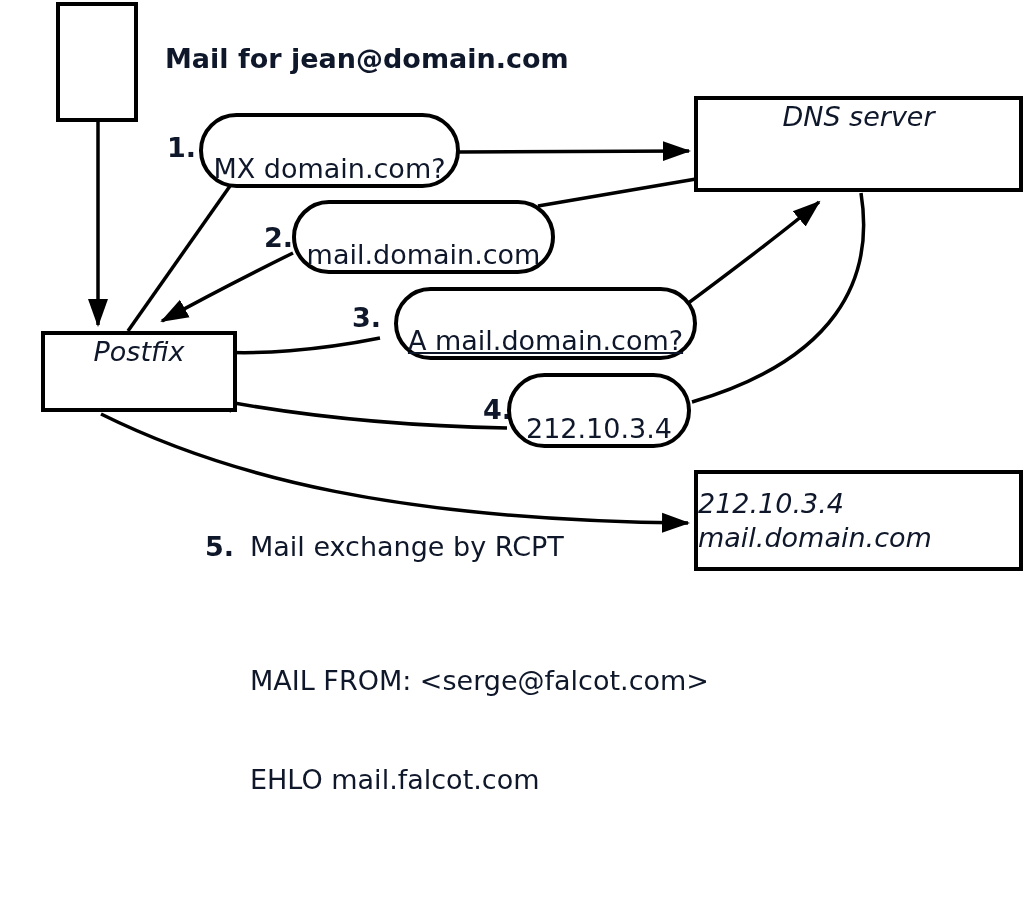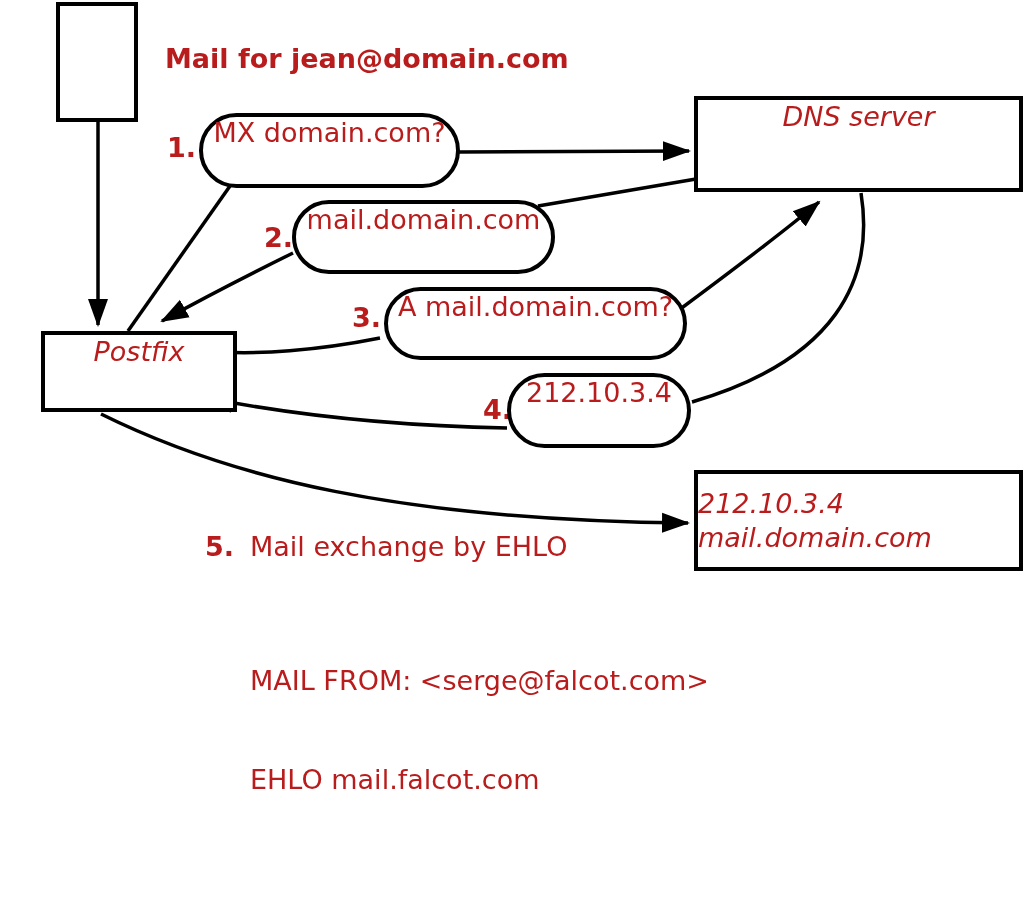--- a/index.html
+++ b/index.html
@@ -7,21 +7,21 @@
     padding: 0;
     background: #ffffff;
   }
   .canvas {
     position: relative;
     width: 1024px;
     height: 919px;
     background: #ffffff;
     overflow: hidden;
     font-family: "DejaVu Sans", "Liberation Sans", sans-serif;
-    color: #b91c1c;
+    color: #0f172a;
   }
   svg.connectors {
     position: absolute;
     left: 0; top: 0;
     width: 1024px; height: 919px;
   }
   svg.connectors path.link {
     fill: none;
     stroke: #000000;
     stroke-width: 3.5px;
@@ -45,28 +45,28 @@
   .mailserver { left: 694px; top: 470px; width: 329px; height: 101px; flex-direction: column; }
   .mailserver span { display: block; }
 
   .pill {
     position: absolute;
     box-sizing: border-box;
     border: 4px solid #000000;
     border-radius: 40px;
     background: #ffffff;
     display: flex;
-    align-items: flex-start;
+    align-items: flex-end;
     justify-content: center;
     text-align: center;
     font-size: 27px;
   }
   .pill1 { left: 199px; top: 113px; width: 261px; height: 75px; }
   .pill2 { left: 292px; top: 200px; width: 263px; height: 74px; }
-  .pill3 { left: 384px; top: 287px; width: 303px; height: 73px; }
+  .pill3 { left: 394px; top: 287px; width: 303px; height: 73px; text-decoration: underline; }
   .pill4 { left: 507px; top: 373px; width: 184px; height: 75px; }
 
   .step-num {
     position: absolute;
     font-size: 27px;
     font-weight: bold;
     line-height: 33px;
     white-space: nowrap;
   }
   .num1 { left: 167px; top: 131px; }
@@ -148,21 +148,21 @@
   <div class="pill pill3">
     <span>A mail.domain.com?</span>
   </div>
 
   <div class="step-num num4">4.</div>
   <div class="pill pill4">
     <span>212.10.3.4</span>
   </div>
 
   <div class="step-num num5">5.</div>
-  <div class="free-label step5-label">Mail exchange by EHLO</div>
+  <div class="free-label step5-label">Mail exchange by RCPT</div>
 
   <div class="smtp">
     <div class="smtp-line">MAIL FROM: &lt;serge@falcot.com&gt;</div>
     <div class="smtp-line">EHLO mail.falcot.com</div>
     
     
     
     
     
     

